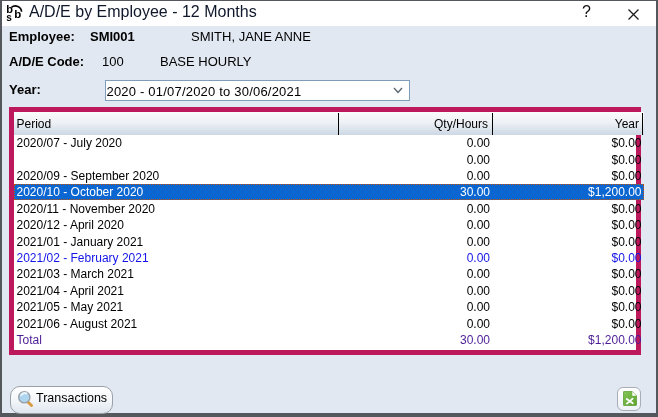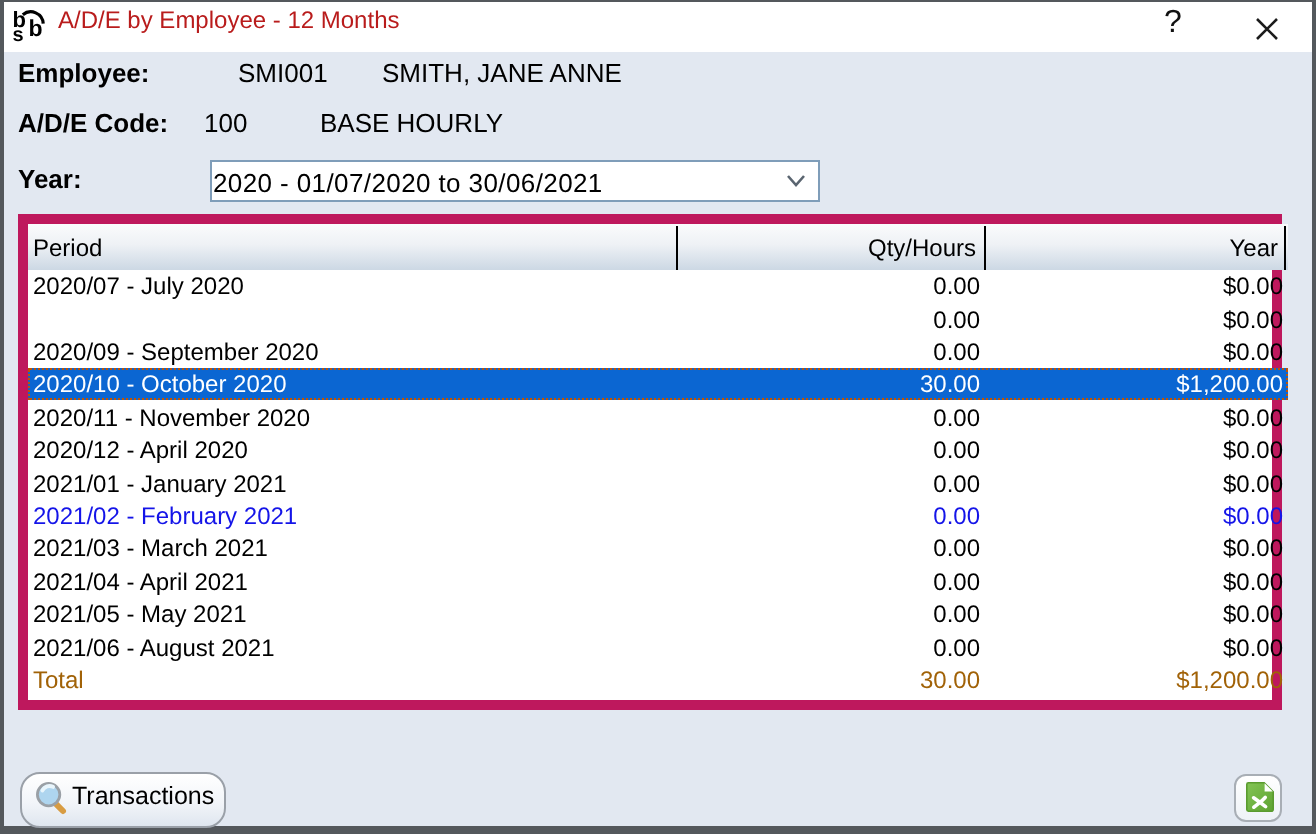--- a/index.html
+++ b/index.html
@@ -7,21 +7,21 @@
   body { font-family:"Liberation Sans", sans-serif; }
   #win {
     position:relative; width:658px; height:417px;
     background:#e2e8f1;
     border:solid #54585c;
     border-width:1px 2px 4px 2px;
   }
   .abs { position:absolute; }
   
   #titlebar { position:absolute; left:0; top:0; width:654px; height:25px; background:#fff; }
-  #title { position:absolute; left:27px; top:2px; font-size:12px; color:#b91c1c; }
+  #title { position:absolute; left:27px; top:2px; font-size:16px; color:#0f172a; }
   #help { position:absolute; left:580px; top:2px; font-size:16px; color:#111; }
   
   .lbl { position:absolute; font-size:13px; font-weight:bold; color:#000; }
   .val { position:absolute; font-size:13px; color:#000; }
   
   #combo {
     position:absolute; left:103px; top:54px; width:305px; height:21px;
     background:#fff; border:1px solid #7f9db9;
     font-size:13px; line-height:21px; padding-left:0.5px; letter-spacing:0.2px; color:#000;
   }
@@ -35,21 +35,21 @@
     background:linear-gradient(#fafbfc,#eef1f5 45%,#ccd8e4);
   }
   .hsep { position:absolute; top:0.5px; width:1px; height:22px; background:#000; }
   .hcell { position:absolute; top:0; height:21px; line-height:24px; font-size:12px; color:#000; }
   .row { position:absolute; left:0; width:630px; height:16.4px; line-height:16.4px; font-size:12px; color:#000; }
   .c1 { position:absolute; left:2.5px; top:0; }
   .c2 { position:absolute; right:154px; top:0; }
   .c3 { position:absolute; right:2.5px; top:0; }
   .sel { background:#0b66d2; color:#fff; outline:1px dotted #c25400; outline-offset:-1px; height:15.3px !important; }
   .blue { color:#1414e8; }
-  .red { color:#a16207; }
+  .red { color:#4c1d95; }
   
   #btn-trans {
     position:absolute; left:8px; top:360px; width:103px; height:28px;
     background:linear-gradient(#ffffff,#f2f5f9 55%,#dfe6ef);
     border:1px solid #9aa0a8; border-radius:10px;
     font-size:12.5px; color:#000; line-height:22px;
   }
   #btn-excel {
     position:absolute; left:615px; top:361px; width:24px; height:23.5px;
     background:linear-gradient(#ffffff,#eef2f7);
@@ -67,21 +67,21 @@
       <path d="M 7.4 6.4 A 6.2 6.2 0 0 1 17.6 10.8" fill="none" stroke="#000" stroke-width="1.6"></path>
     </svg>
     <div id="title">A/D/E by Employee - 12 Months</div>
     <div id="help">?</div>
     <svg class="abs" style="left:626px;top:7.5px" width="11" height="11" viewBox="0 0 11 11">
       <path d="M0.5 0.5 L10.5 10.5 M10.5 0.5 L0.5 10.5" stroke="#1c1c1c" stroke-width="1.3" fill="none"></path>
     </svg>
   </div>
   <div class="abs" style="left:0;top:25px;width:654px;height:388px;padding-left:20px;">
     <div class="lbl" style="left:7px;top:3px;">Employee:</div>
-    <div class="val" style="left:117px;top:3px;">SMI001</div>
+    <div class="val" style="left:88px;top:3px;font-weight:bold;">SMI001</div>
     <div class="val" style="left:189px;top:3px;">SMITH, JANE ANNE</div>
     <div class="lbl" style="left:7px;top:28px;">A/D/E Code:</div>
     <div class="val" style="left:100px;top:28px;">100</div>
     <div class="val" style="left:158px;top:28px;">BASE HOURLY</div>
     <div class="lbl" style="left:7px;top:56px;">Year:</div>
     <div id="combo">2020 - 01/07/2020 to 30/06/2021
       <svg class="abs" style="right:6px;top:6px" width="10" height="7" viewBox="0 0 10 7">
         <path d="M1 1 L5 5.5 L9 1" stroke="#5a6570" stroke-width="1.3" fill="none"></path>
       </svg>
     </div>

